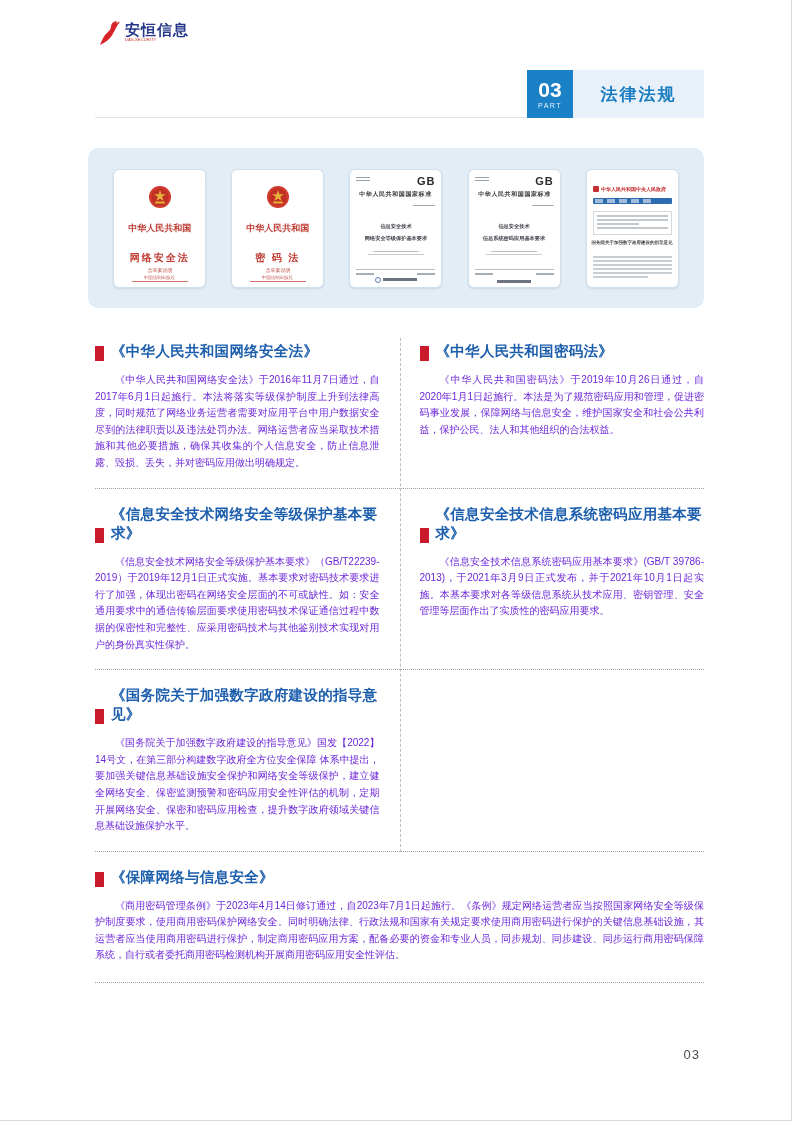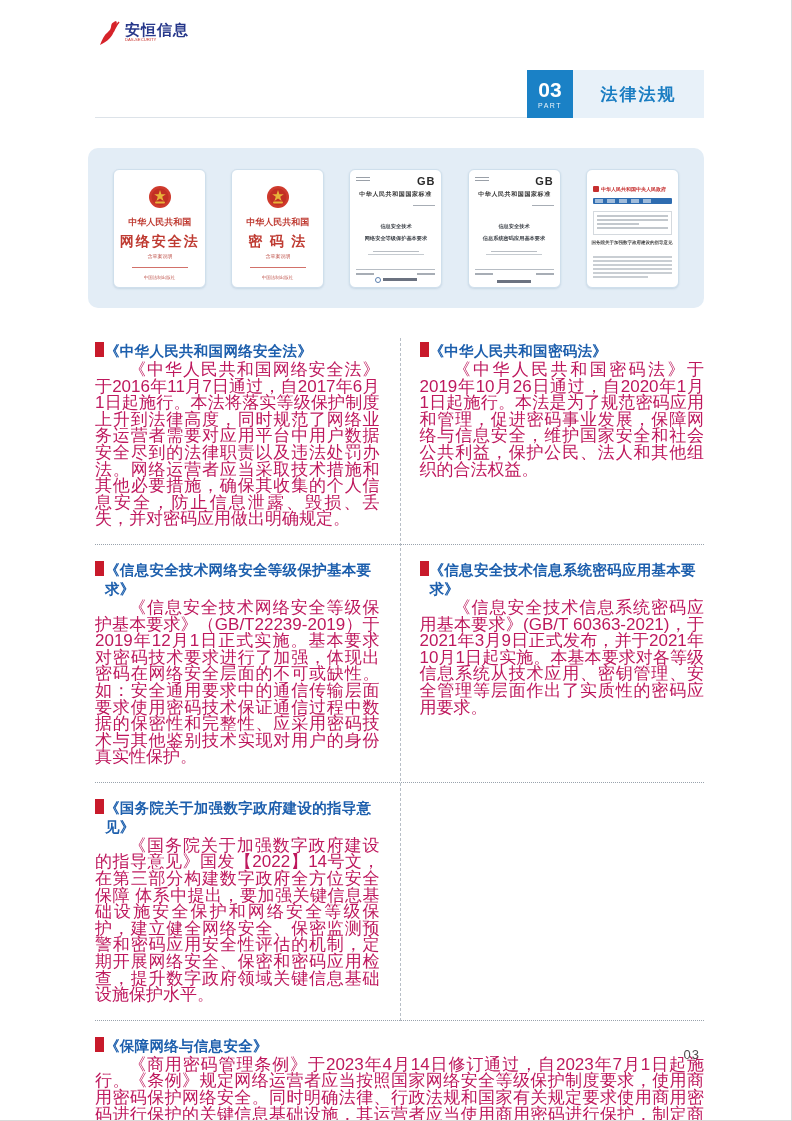--- a/index.html
+++ b/index.html
@@ -22,22 +22,22 @@
   .part-title { font-size:17px; font-weight:bold; color:#1a7dc2; letter-spacing:2px; }
 
   
   .banner { margin:30px 0 0 88px; width:616px; height:160px; background:#e3edf6; border-radius:10px;
             display:flex; justify-content:space-evenly; align-items:center; }
   .cover { width:93px; height:119px; background:#fff; border:1px solid #cfdfec; border-radius:6px;
            box-shadow:0 1px 2px rgba(120,150,180,.25); overflow:hidden; position:relative; padding:5px 6px; }
 
   .law-card { display:flex; flex-direction:column; align-items:center; }
   .law-emblem { margin-top:9px; }
-  .law-country { margin-top:2px; font-size:9px; font-weight:bold; color:#bf3b32; font-family:"Liberation Serif","DejaVu Serif",serif; white-space:nowrap; }
-  .law-title { margin-top:4px; font-size:14px; font-weight:bold; color:#bf3b32; letter-spacing:2px; font-family:"Liberation Serif","DejaVu Serif",serif; white-space:nowrap; }
+  .law-country { margin-top:8px; font-size:9px; font-weight:bold; color:#bf3b32; font-family:"Liberation Serif","DejaVu Serif",serif; white-space:nowrap; }
+  .law-title { margin-top:16px; font-size:10px; font-weight:bold; color:#bf3b32; letter-spacing:2px; font-family:"Liberation Serif","DejaVu Serif",serif; white-space:nowrap; }
   .law-note { display:inline-block; margin-top:2px; font-size:10px; color:#c0564e; transform:scale(0.5); transform-origin:center top; white-space:nowrap; }
   .law-rule { width:56px; border-top:1px solid #d2716a; margin-top:0px; }
   .law-publisher { display:inline-block; position:absolute; bottom:6px; left:0; right:0; text-align:center; font-size:9px; color:#c0564e; transform:scale(0.5); transform-origin:center bottom; white-space:nowrap; }
 
   .gb-card { display:flex; flex-direction:column; }
   .gb-top { display:flex; justify-content:space-between; align-items:flex-start; }
   .gb-code-lines { width:14px; margin-top:2px; }
   .gb-code-lines i { display:block; height:1px; background:#9aa0a8; margin-bottom:2px; }
   .gb-mark { font-size:11px; font-weight:800; color:#2a2a2a; letter-spacing:1px; }
   .gb-header { display:inline-block; margin-top:3px; font-size:10px; font-weight:bold; color:#333; transform:scale(0.6); transform-origin:center top; white-space:nowrap; align-self:center; letter-spacing:1px; }
@@ -67,24 +67,24 @@
   .gov-para i { display:block; height:2px; background:#c9ced3; margin-bottom:2px; }
   .gov-para i.short { width:70%; }
 
   
   .content { margin:26px 87px 0 95px; }
   .rows-wrap { position:relative; }
   .rows-wrap::after { content:""; position:absolute; left:50%; top:4px; bottom:0; border-left:1px dashed #b8bfc7; }
   .sec-row { display:grid; grid-template-columns:1fr 1fr; column-gap:40px; padding:8px 0 16px; border-bottom:1px dotted #9aa3ad; }
   .sec-row + .sec-row { padding-top:16px; }
   .full-row { padding:16px 0 18px; border-bottom:1px dotted #9aa3ad; }
-  .sec-title-row { display:flex; align-items:flex-start; gap:1px; }
+  .sec-title-row { display:flex; align-items:flex-end; gap:7px; }
   .sec-bullet { width:9px; height:15px; background:#c81a2b; flex:0 0 auto; }
   .sec-title { font-size:14.5px; font-weight:bold; color:#1d5fad; letter-spacing:.3px; }
-  .sec-body { margin-top:1px; font-size:17px; line-height:16.6px; color:#be185d; text-align:justify; text-indent:2em; }
+  .sec-body { margin-top:11px; font-size:10px; line-height:16.6px; color:#6d28d9; text-align:justify; text-indent:2em; }
 
   
   .page-num { position:absolute; right:91px; bottom:58px; font-size:13px; color:#4d4d4d; letter-spacing:1px; }
 </style>
 </head>
 <body>
 
 <div class="page">
 
   <div class="header">
@@ -254,21 +254,21 @@
             <span class="sec-bullet"></span>
             <span class="sec-title">《信息安全技术网络安全等级保护基本要求》</span>
           </div>
           <p class="sec-body">《信息安全技术网络安全等级保护基本要求》（GB/T22239-2019）于2019年12月1日正式实施。基本要求对密码技术要求进行了加强，体现出密码在网络安全层面的不可或缺性。如：安全通用要求中的通信传输层面要求使用密码技术保证通信过程中数据的保密性和完整性、应采用密码技术与其他鉴别技术实现对用户的身份真实性保护。</p>
         </div>
         <div class="section">
           <div class="sec-title-row">
             <span class="sec-bullet"></span>
             <span class="sec-title">《信息安全技术信息系统密码应用基本要求》</span>
           </div>
-          <p class="sec-body">《信息安全技术信息系统密码应用基本要求》(GB/T 60363-2021)，于2021年3月9日正式发布，并于2021年10月1日起实施。本基本要求对各等级信息系统从技术应用、密钥管理、安全管理等层面作出了实质性的密码应用要求。</p>
+          <p class="sec-body">《信息安全技术信息系统密码应用基本要求》(GB/T 39786-2013)，于2021年3月9日正式发布，并于2021年10月1日起实施。本基本要求对各等级信息系统从技术应用、密钥管理、安全管理等层面作出了实质性的密码应用要求。</p>
         </div>
       </div>
 
       <div class="sec-row">
         <div class="section">
           <div class="sec-title-row">
             <span class="sec-bullet"></span>
             <span class="sec-title">《国务院关于加强数字政府建设的指导意见》</span>
           </div>
           <p class="sec-body">《国务院关于加强数字政府建设的指导意见》国发【2022】14号文，在第三部分构建数字政府全方位安全保障 体系中提出，要加强关键信息基础设施安全保护和网络安全等级保护，建立健全网络安全、保密监测预警和密码应用安全性评估的机制，定期开展网络安全、保密和密码应用检查，提升数字政府领域关键信息基础设施保护水平。</p>

